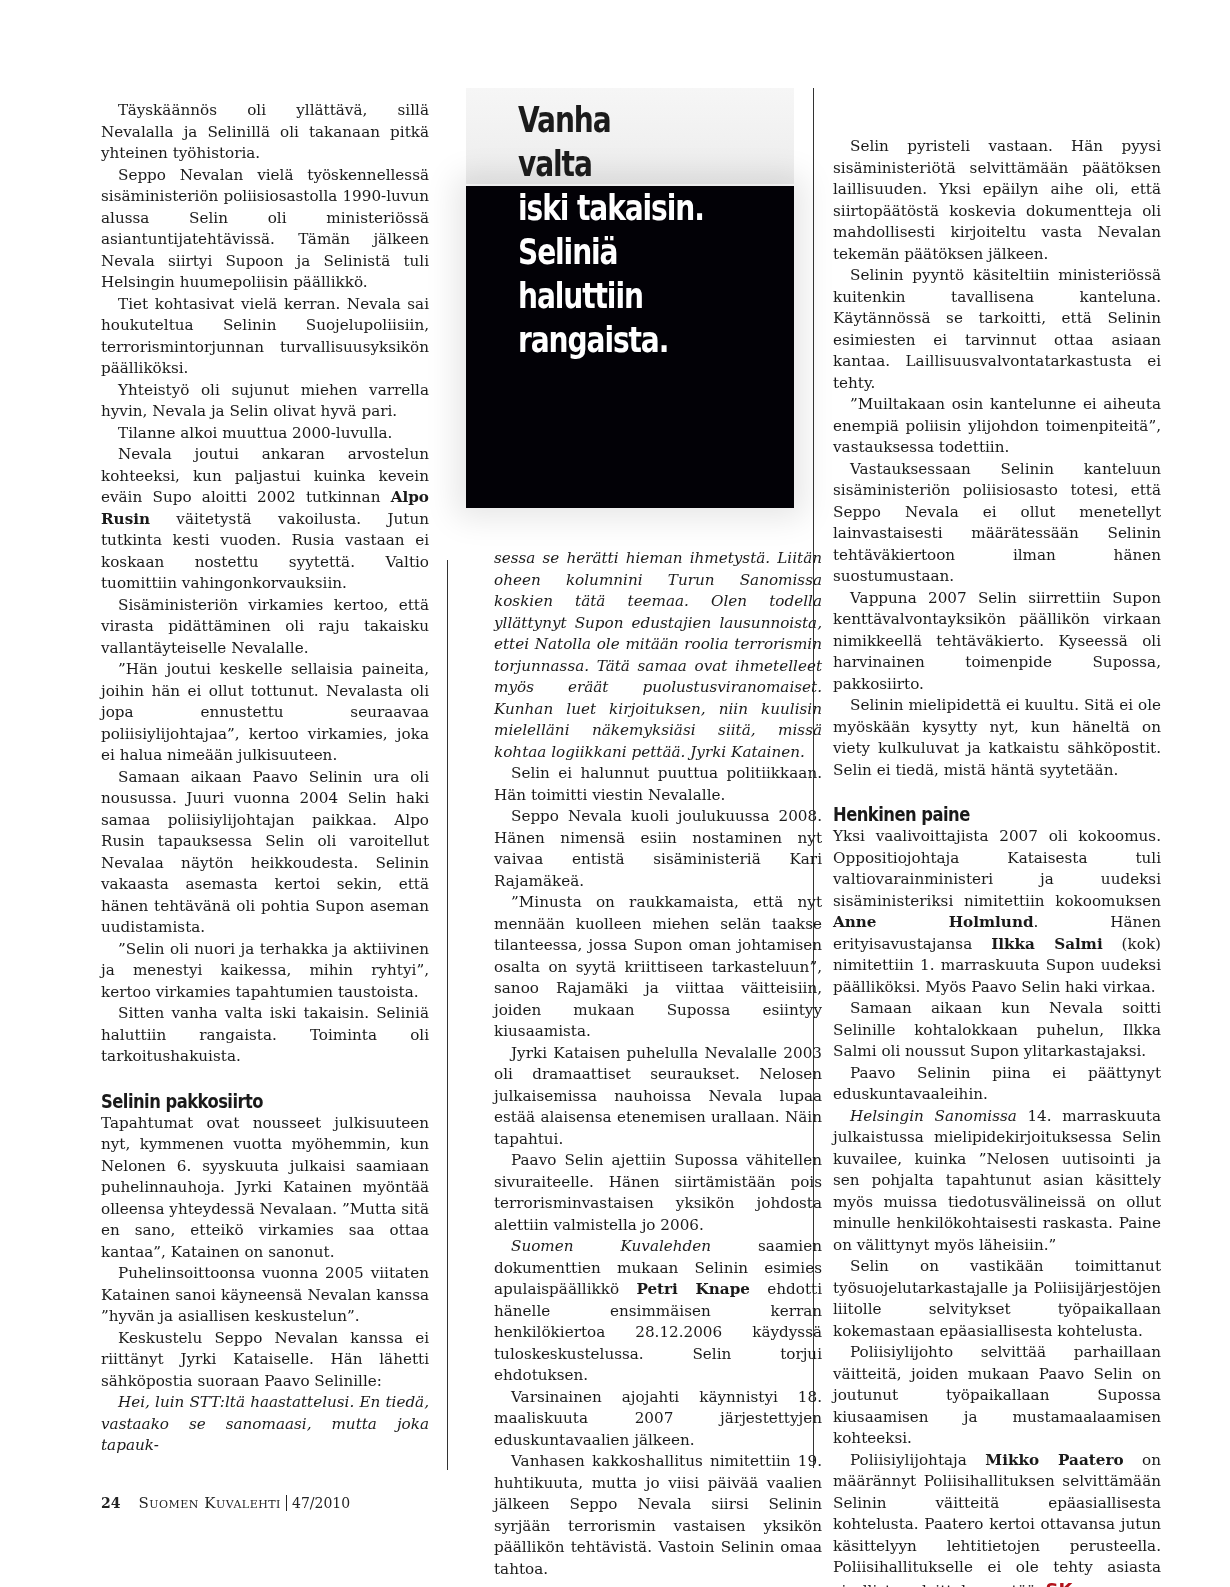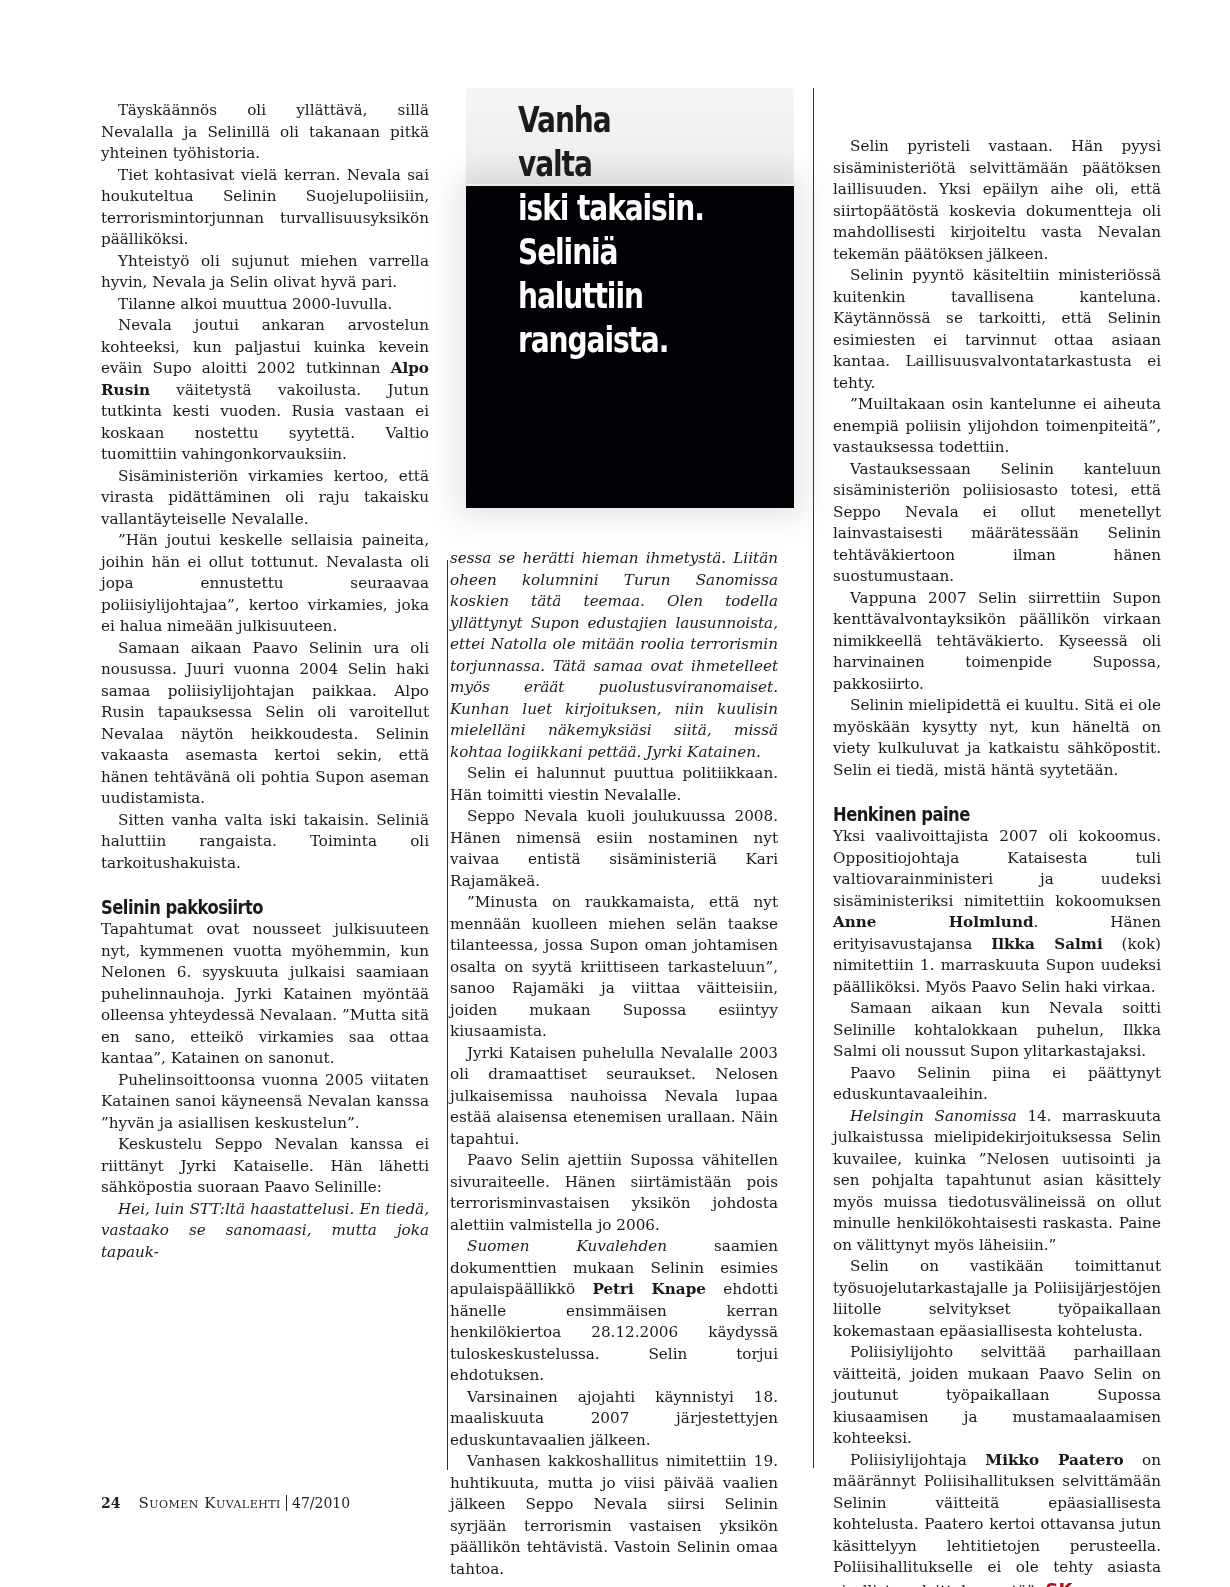--- a/index.html
+++ b/index.html
@@ -7,21 +7,21 @@
     width: 1230px; height: 1587px; position: relative; overflow: hidden;
     background: #ffffff; color: #1a1a1a;
     font-family: "DejaVu Serif", "Liberation Serif", serif;
   }
   .col {
     position: absolute; top: 100px; width: 328px;
     font-size: 15.2px; line-height: 21.5px; text-align: justify;
     hyphens: manual;
   }
   .col-1 { left: 101px; }
-  .col-2 { left: 450px; top: 548px; }
+  .col-2 { left: 494px; top: 548px; }
   .col-3 { left: 833px; margin-top: 36px; }
   .col p { margin: 0; text-indent: 17px; }
   .col p.noind { text-indent: 0; }
   .col p.ital { font-style: italic; }
   .col h2 {
     font-family: "DejaVu Sans", "Liberation Sans", sans-serif;
     font-weight: bold; font-size: 19px; line-height: 23px;
     margin: 20px 0 0 0; letter-spacing: -0.6px; transform: scaleX(0.86); transform-origin: left;
   }
   .col-1 h2 { margin-top: 22px; }
@@ -70,27 +70,29 @@
   <span class="light">Seliniä</span>
   <span class="light">haluttiin</span>
   <span class="light">rangaista.</span>
 </div>
 
 <div class="divider div-1"></div>
 <div class="divider div-2"></div>
 
 <div class="col col-1">
   <p>Täyskäännös oli yllättävä, sillä Nevalalla ja Selinillä oli takanaan pitkä yhteinen työhistoria.</p>
+  <p>Seppo Nevalan vielä työskennellessä sisäministeriön poliisiosastolla 1990-luvun alussa Selin oli ministeriössä asiantuntijatehtävissä. Tämän jälkeen Nevala siirtyi Supoon ja Selinistä tuli Helsingin huumepoliisin päällikkö.</p>
   <p>Tiet kohtasivat vielä kerran. Nevala sai houkuteltua Selinin Suojelupoliisiin, terrorismintorjunnan turvallisuusyksikön päälliköksi.</p>
   <p>Yhteistyö oli sujunut miehen varrella hyvin, Nevala ja Selin olivat hyvä pari.</p>
   <p>Tilanne alkoi muuttua 2000-luvulla.</p>
   <p><span>Nevala joutui ankaran arvostelun kohteeksi, kun paljastui kuinka kevein eväin Supo aloitti 2002 tutkinnan </span><b>Alpo Rusin</b><span> väitetystä vakoilusta. Jutun tutkinta kesti vuoden. Rusia vastaan ei koskaan nostettu syytettä. Valtio tuomittiin vahingonkorvauksiin.</span></p>
   <p>Sisäministeriön virkamies kertoo, että virasta pidättäminen oli raju takaisku vallantäyteiselle Nevalalle.</p>
   <p>”Hän joutui keskelle sellaisia paineita, joihin hän ei ollut tottunut. Nevalasta oli jopa ennustettu seuraavaa poliisiylijohtajaa”, kertoo virkamies, joka ei halua nimeään julkisuuteen.</p>
   <p>Samaan aikaan Paavo Selinin ura oli nousussa. Juuri vuonna 2004 Selin haki samaa poliisiylijohtajan paikkaa. Alpo Rusin tapauksessa Selin oli varoitellut Nevalaa näytön heikkoudesta. Selinin vakaasta asemasta kertoi sekin, että hänen tehtävänä oli pohtia Supon aseman uudistamista.</p>
+  <p>”Selin oli nuori ja terhakka ja aktiivinen ja menestyi kaikessa, mihin ryhtyi”, kertoo virkamies tapahtumien taustoista.</p>
   <p>Sitten vanha valta iski takaisin. Seliniä haluttiin rangaista. Toiminta oli tarkoitushakuista.</p>
   <h2>Selinin pakkosiirto</h2>
   <p class="noind">Tapahtumat ovat nousseet julkisuuteen nyt, kymmenen vuotta myöhemmin, kun Nelonen 6. syyskuuta julkaisi saamiaan puhelinnauhoja. Jyrki Katainen myöntää olleensa yhteydessä Nevalaan. ”Mutta sitä en sano, etteikö virkamies saa ottaa kantaa”, Katainen on sanonut.</p>
   <p>Puhelinsoittoonsa vuonna 2005 viitaten Katainen sanoi käyneensä Nevalan kanssa ”hyvän ja asiallisen keskustelun”.</p>
   <p>Keskustelu Seppo Nevalan kanssa ei riittänyt Jyrki Kataiselle. Hän lähetti sähköpostia suoraan Paavo Selinille:</p>
   <p class="ital">Hei, luin STT:ltä haastattelusi. En tiedä, vastaako se sanomaasi, mutta joka tapauk-</p>
 </div>
 
 <div class="col col-2">
   <p class="noind ital">sessa se herätti hieman ihmetystä. Liitän oheen kolumnini Turun Sanomissa koskien tätä teemaa. Olen todella yllättynyt Supon edustajien lausunnoista, ettei Natolla ole mitään roolia terrorismin torjunnassa. Tätä samaa ovat ihmetelleet myös eräät puolustusviranomaiset. Kunhan luet kirjoituksen, niin kuulisin mielelläni näkemyksiäsi siitä, missä kohtaa logiikkani pettää. Jyrki Katainen.</p>

